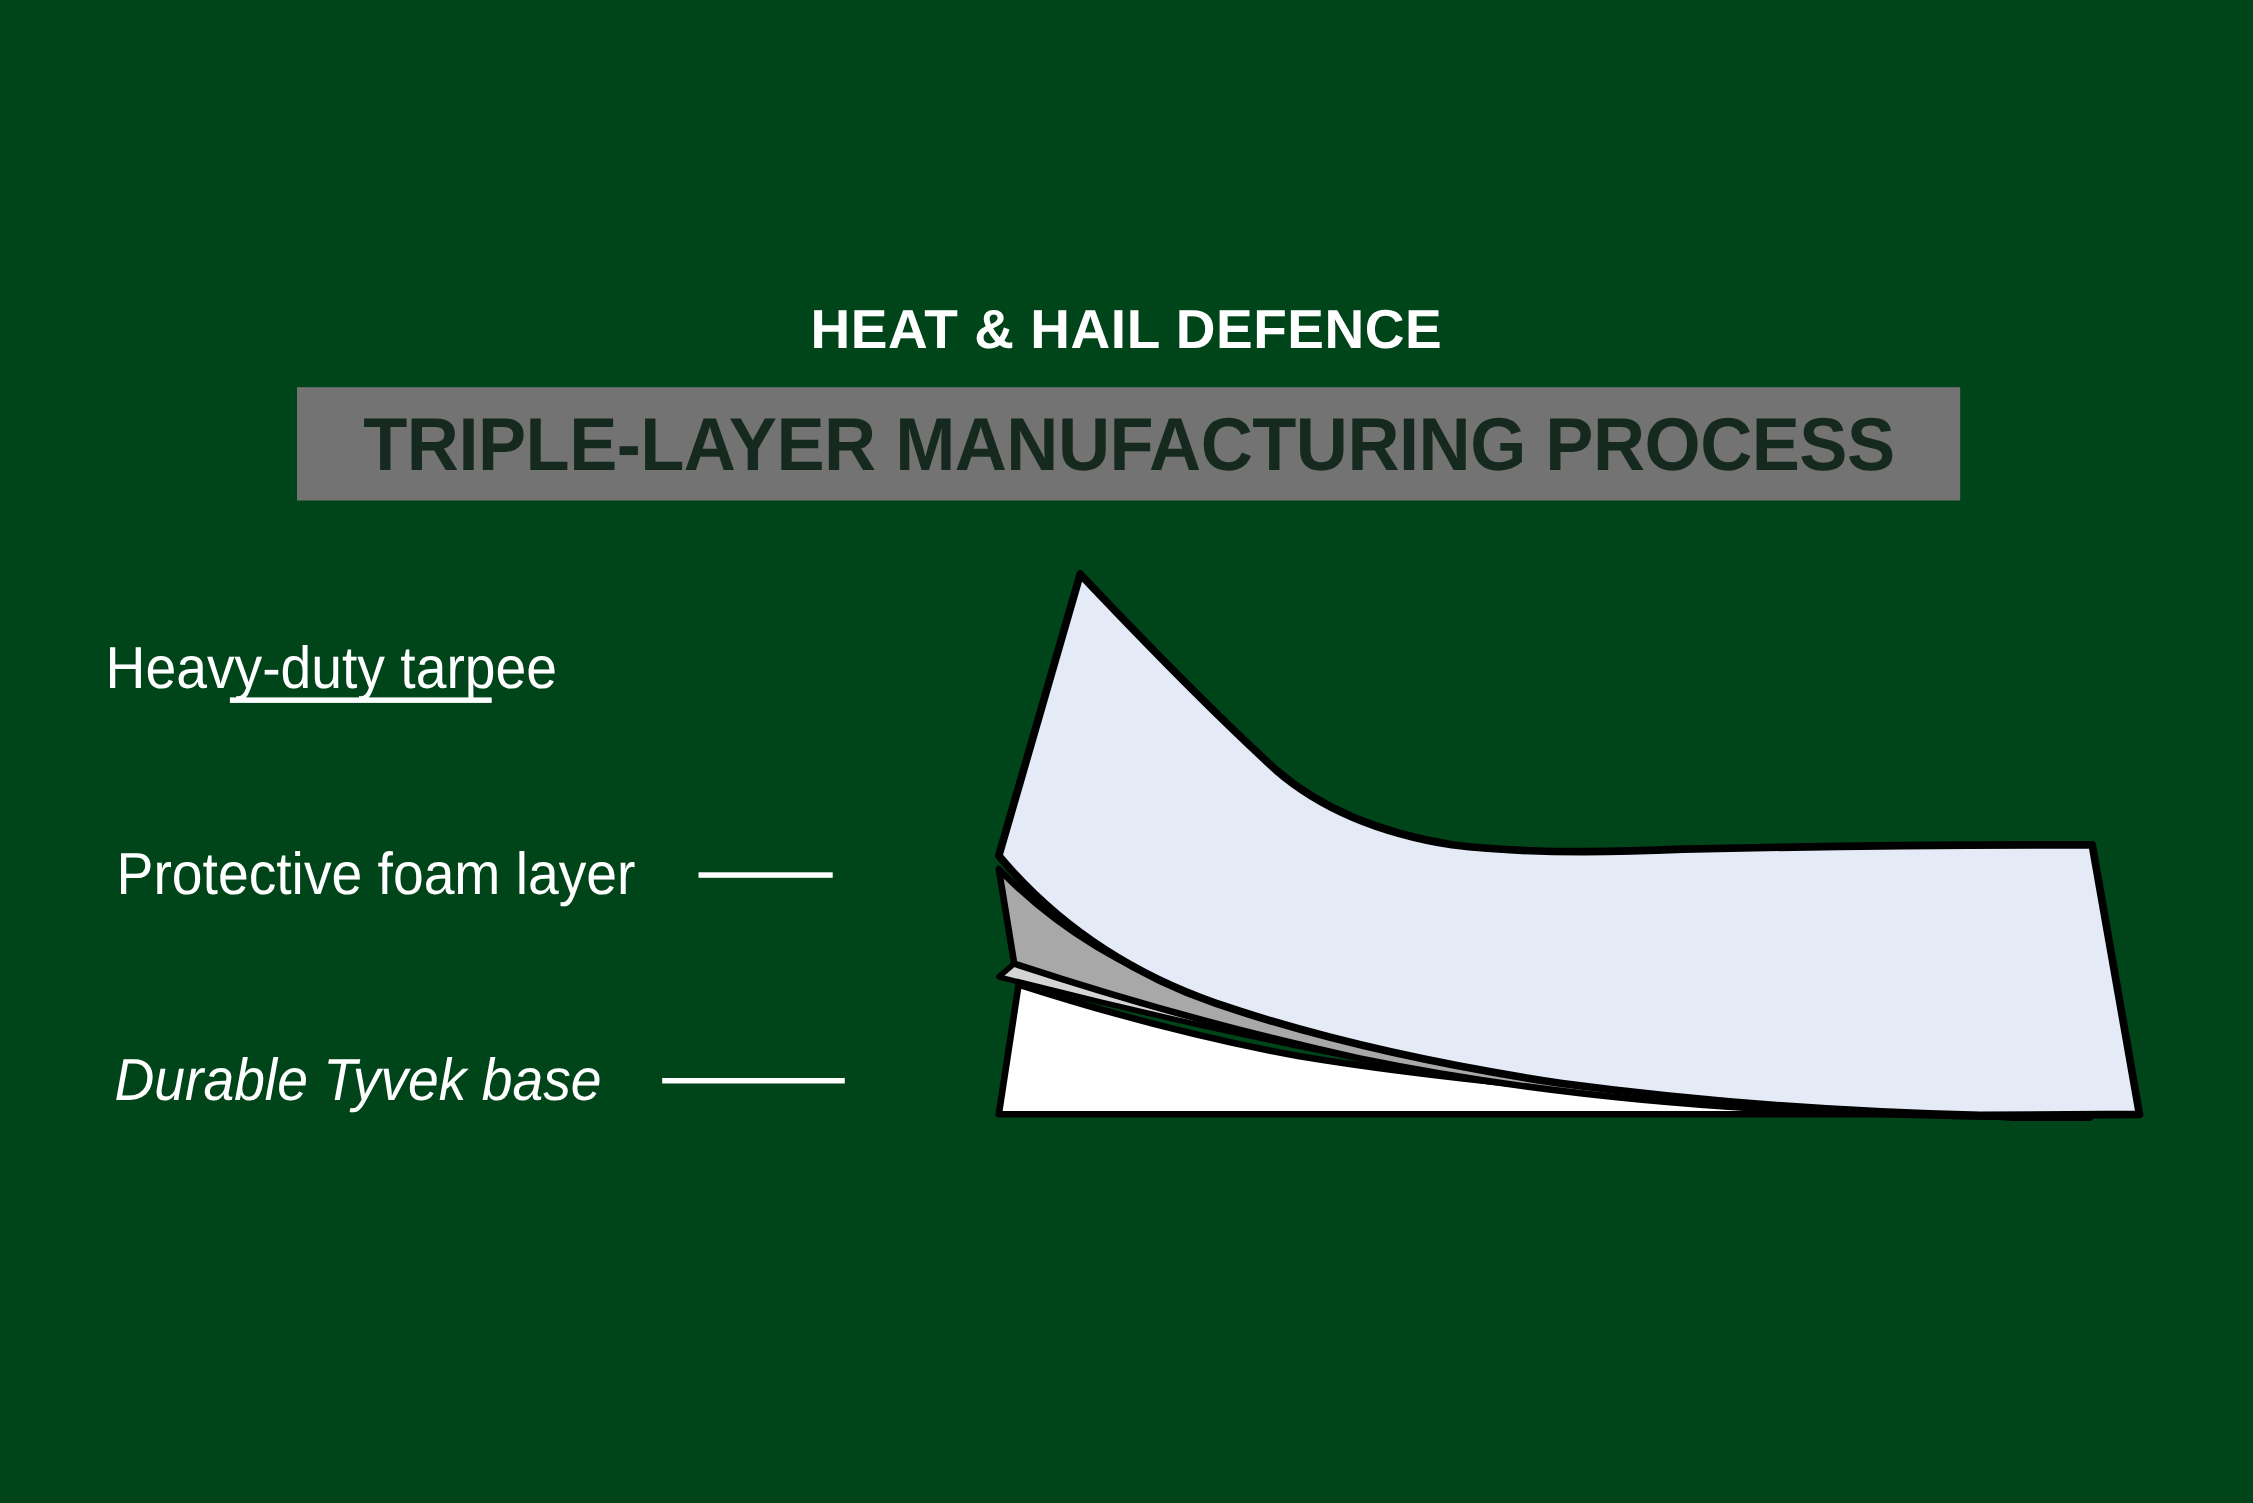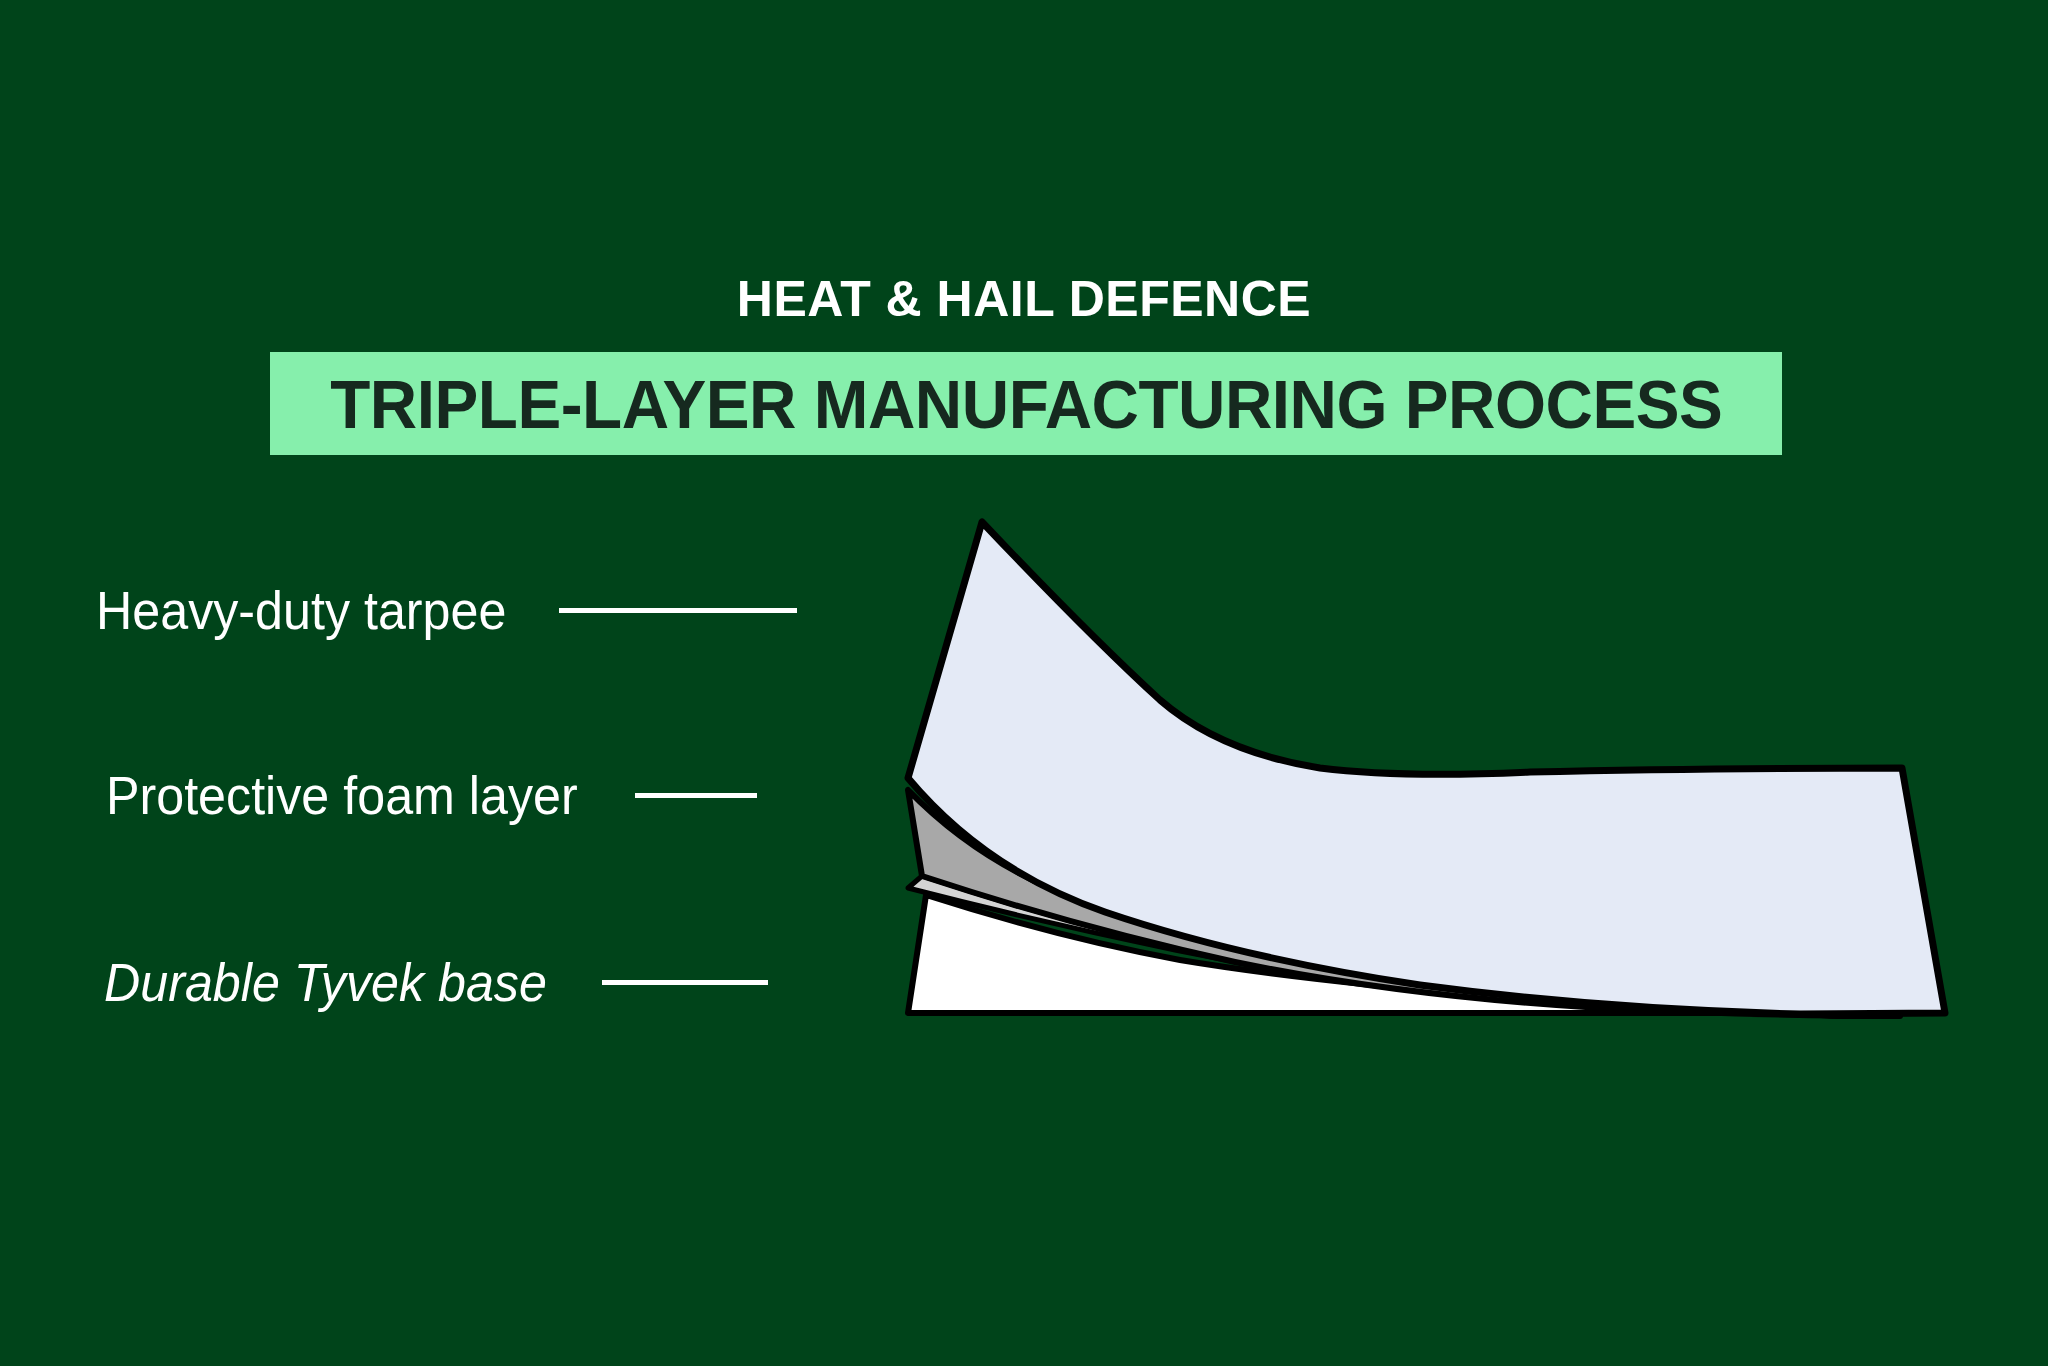--- a/index.html
+++ b/index.html
@@ -38,21 +38,21 @@
     margin-top: 40px;
   }
 
   
   .banner {
     position: absolute;
     left: 270px;
     top: 352px;
     width: 1512px;
     height: 103px;
-    background: #86efac;
+    background: #737373;
     display: flex;
     align-items: center;
     justify-content: center;
   }
   .banner-text {
     color: #16291f;
     font-family: "Liberation Sans", sans-serif;
     font-weight: bold;
     font-size: 68px;
     line-height: 1;
@@ -79,21 +79,21 @@
     transform: scaleX(0.93);
     transform-origin: left center;
   }
   .leader-line {
     height: 5px;
     background: #ffffff;
     margin-left: 22px;
     flex: none;
   }
 
-  #callout-0 { left: 96px; top: 580px; }
+  #callout-0 { left: 96px; top: 580px; flex-direction: column; }
   #callout-0 .leader-line { width: 238px; }
 
   #callout-1 { left: 106px; top: 765px; }
   #callout-1 .leader-line { width: 122px; }
 
   #callout-2 { left: 104px; top: 952px; font-style: italic; }
   #callout-2 .leader-line { width: 166px; }
 
   
   .diagram {

